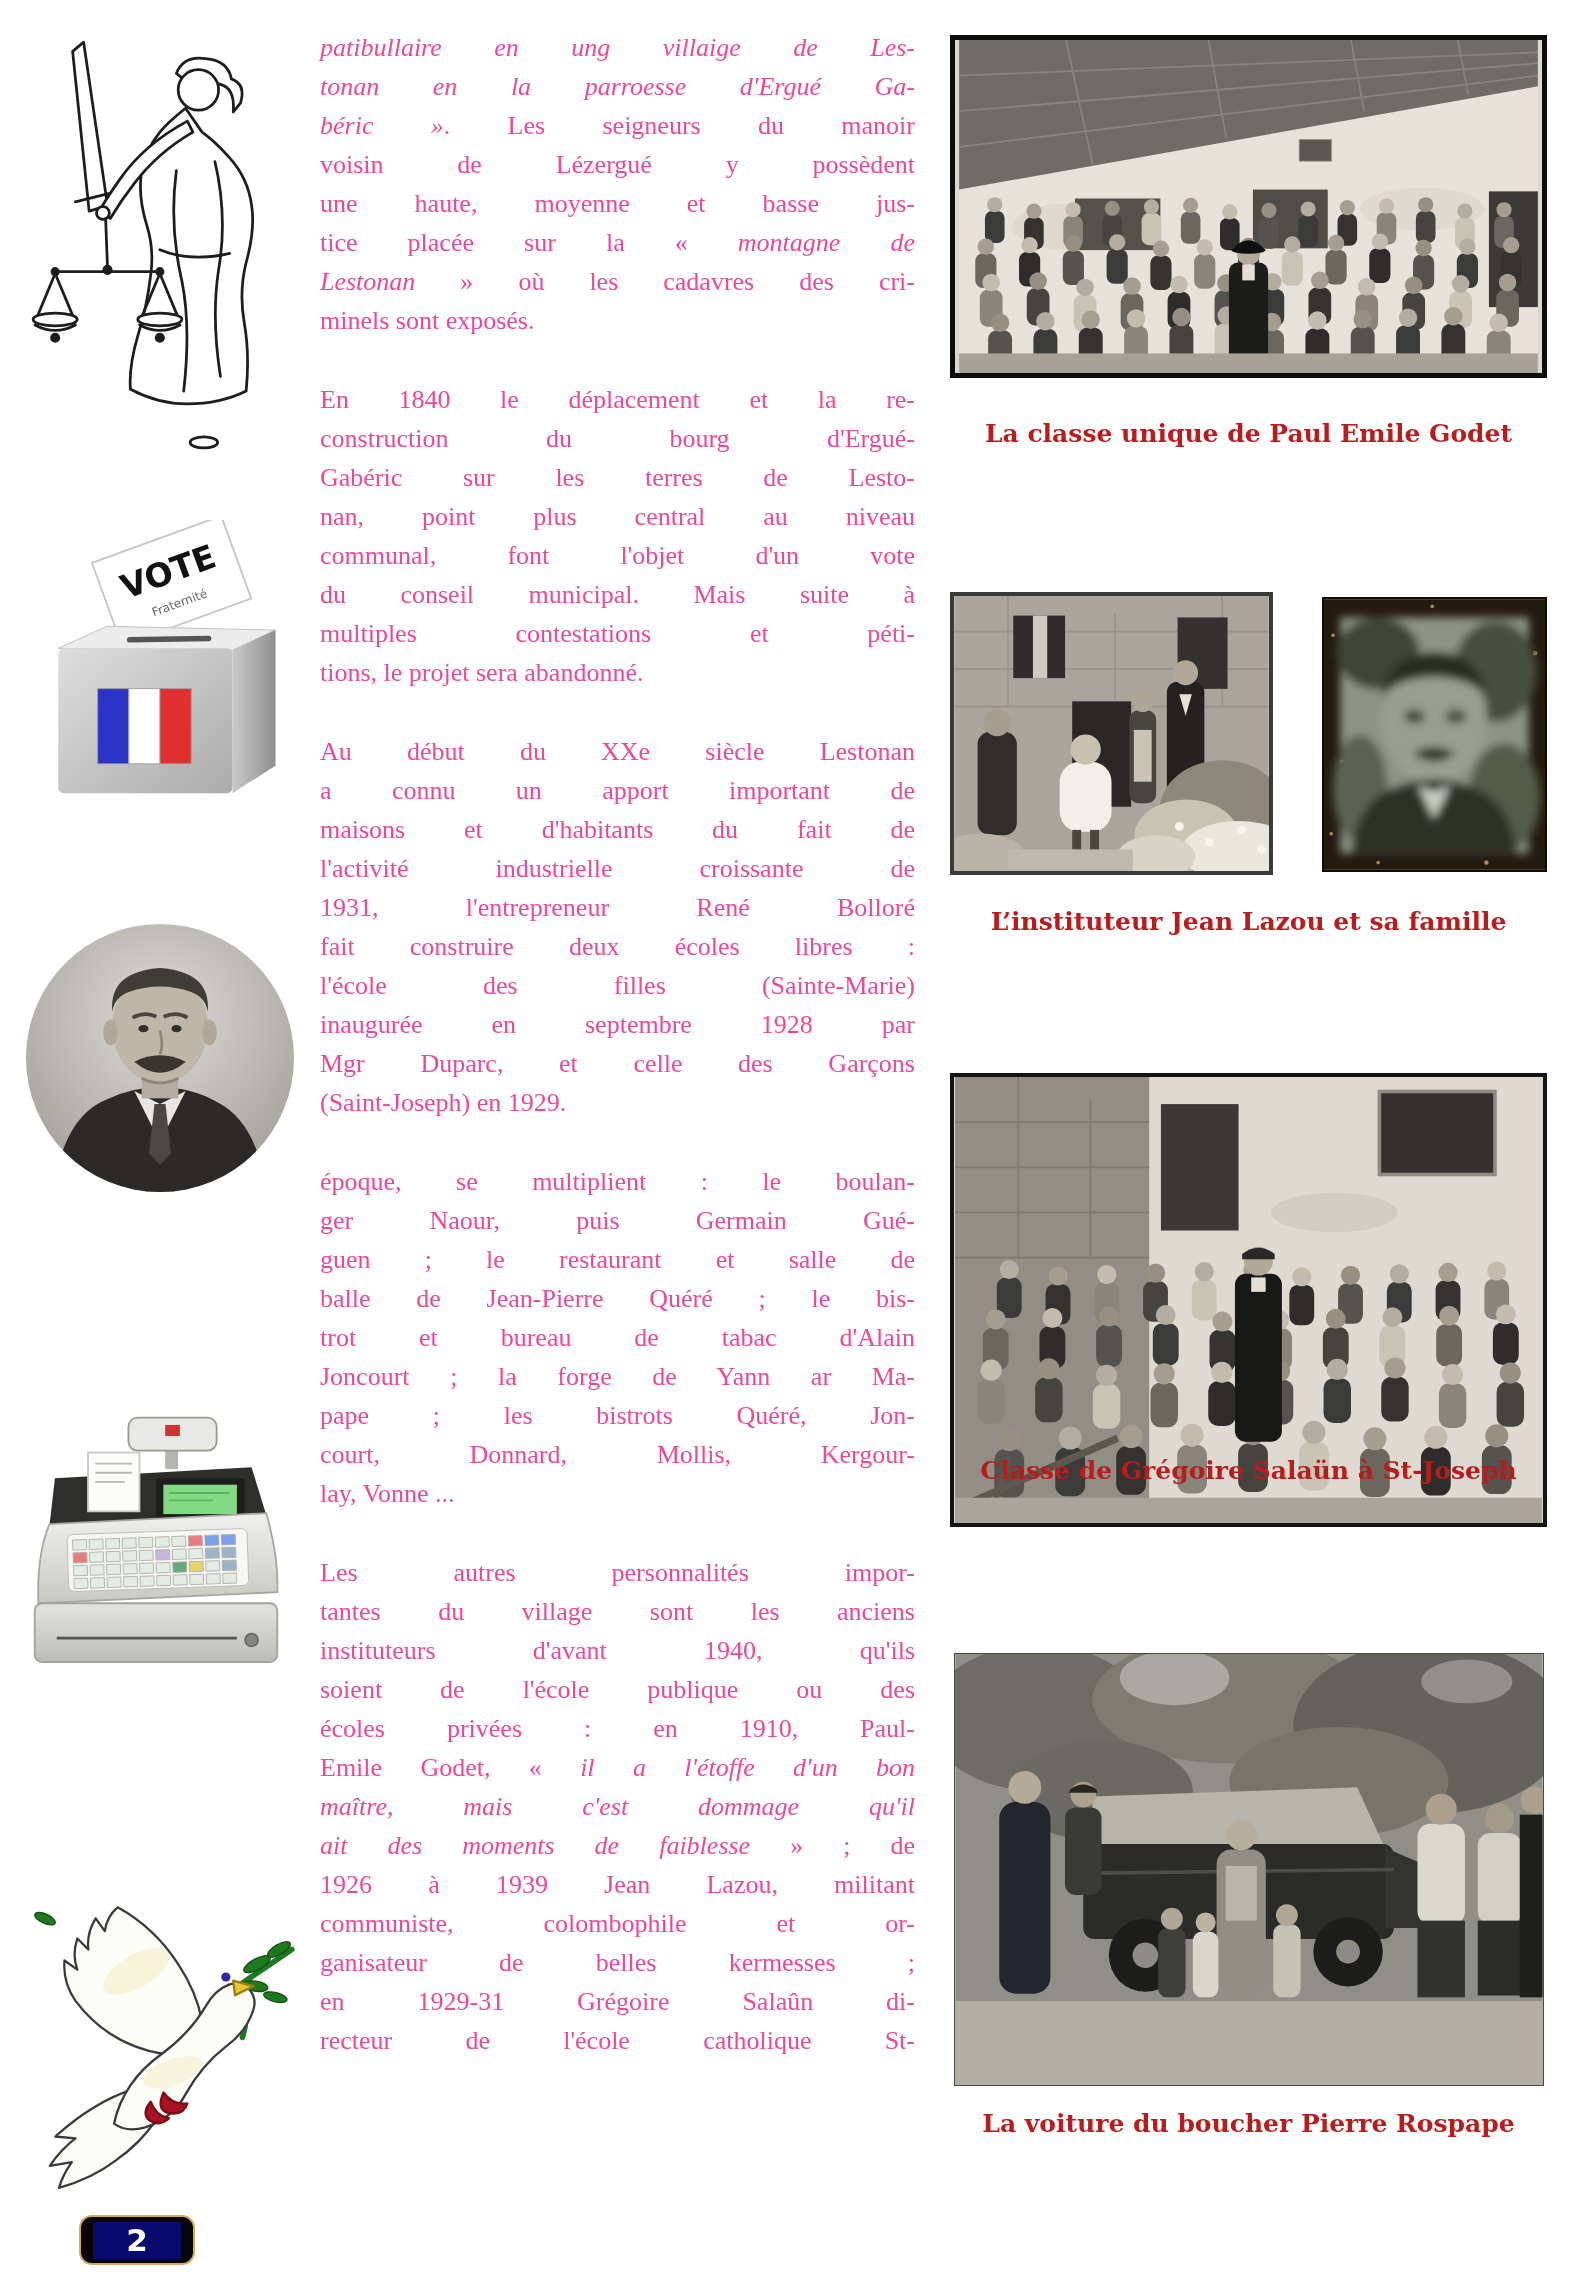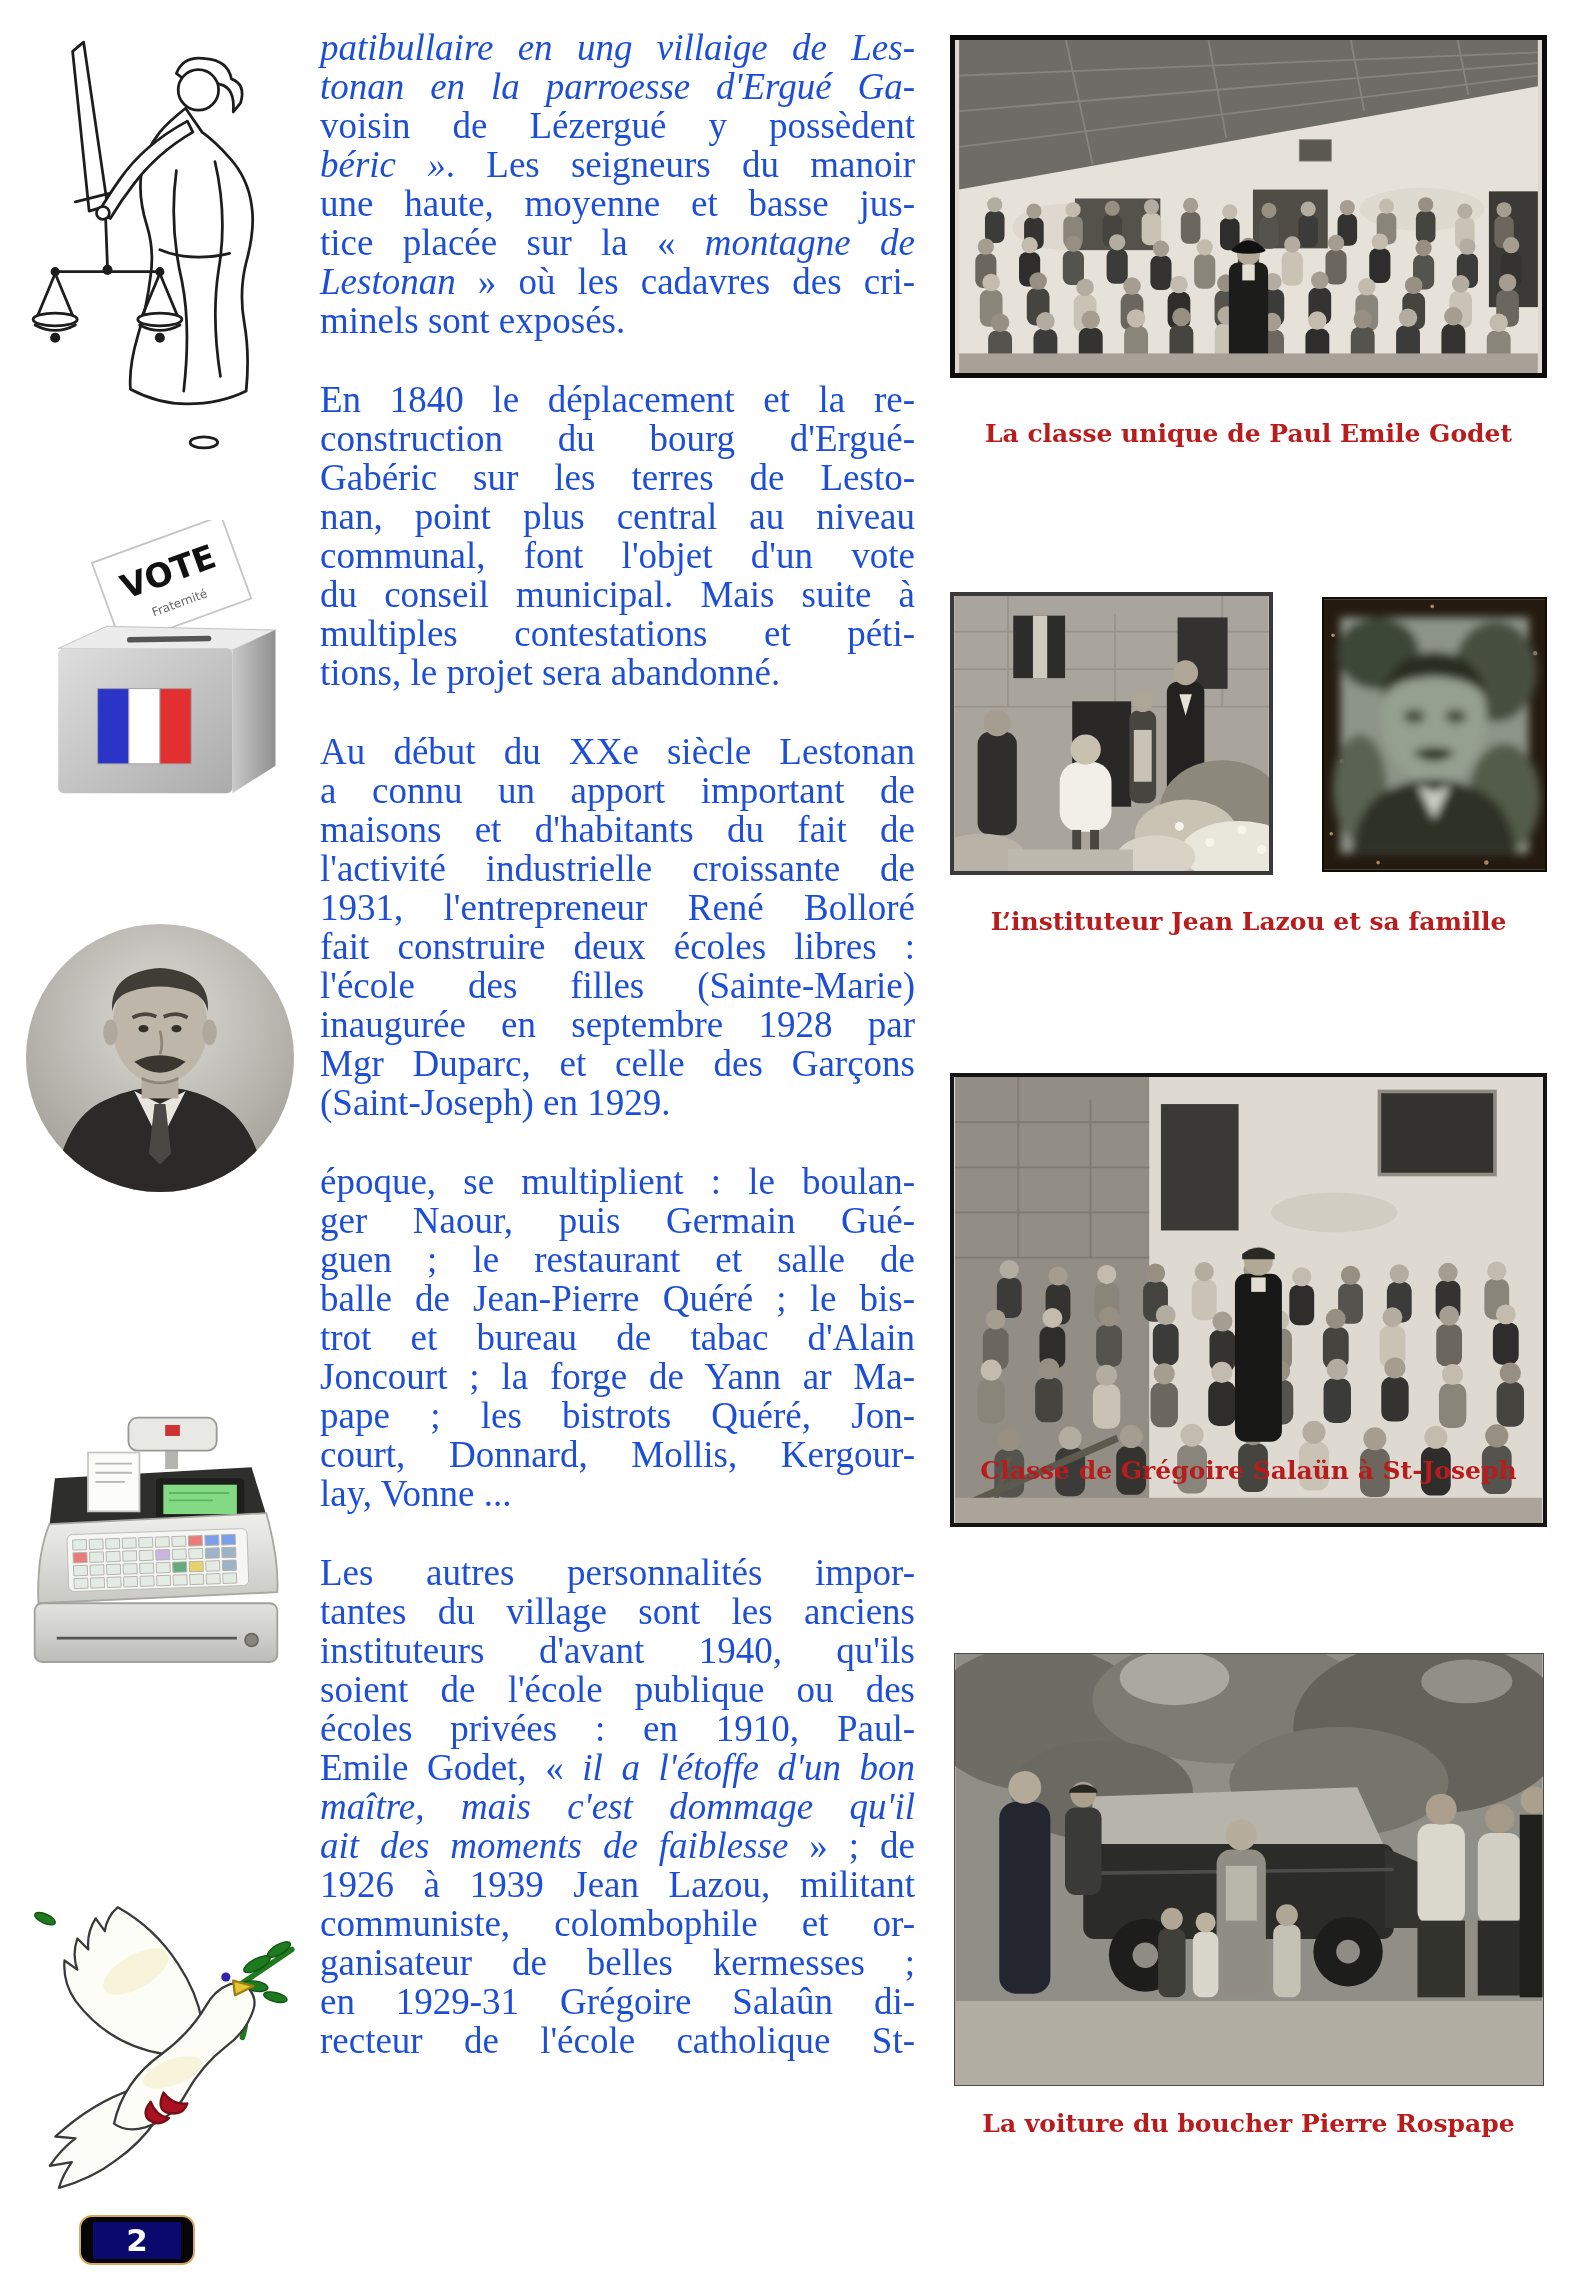--- a/index.html
+++ b/index.html
@@ -3,21 +3,21 @@
 <meta charset="utf-8">
 <style>
   html,body{margin:0;padding:0;}
   body{
     width:1590px;height:2296px;position:relative;background:#ffffff;
     font-family:"Liberation Serif",serif;overflow:hidden;
   }
   
   .text-col{
     position:absolute;left:320px;top:27.5px;width:595px;
-    color:#1d4ed8;font-size:37px;line-height:39px;
+    color:#ec4899;font-size:26px;line-height:39px;
   }
   .para{margin:0 0 40px 0;}
   .para:last-child{margin-bottom:8px;}
   .line{text-align:justify;text-align-last:justify;}
   .line.last{text-align-last:left;}
   .line em{font-style:italic;}
   
   .photo{position:absolute;box-sizing:border-box;background:#dcd8d0;}
   .photo svg{display:block;width:100%;height:100%;}
   .ph1{left:950px;top:35px;width:597px;height:343px;border:5.5px solid #0c0c0c;}
@@ -290,22 +290,22 @@
 </div>
 
 <div class="page-badge">
   <div class="inner">2</div>
 </div>
 
 <div class="text-col">
     <div class="para">
       <div class="line"><em>patibullaire en ung villaige de Les-</em></div>
       <div class="line"><em>tonan en la parroesse d'Ergué Ga-</em></div>
+      <div class="line"><em>béric »</em><span>. Les seigneurs du manoir</span></div>
       <div class="line"><span>voisin de Lézergué y possèdent</span></div>
-      <div class="line"><em>béric »</em><span>. Les seigneurs du manoir</span></div>
       <div class="line"><span>une haute, moyenne et basse jus-</span></div>
       <div class="line"><span>tice placée sur la « </span><em>montagne de</em></div>
       <div class="line"><em>Lestonan</em><span> » où les cadavres des cri-</span></div>
       <div class="line last"><span>minels sont exposés.</span></div>
     </div>
     <div class="para">
       <div class="line"><span>En 1840 le déplacement et la re-</span></div>
       <div class="line"><span>construction du bourg d'Ergué-</span></div>
       <div class="line"><span>Gabéric sur les terres de Lesto-</span></div>
       <div class="line"><span>nan, point plus central au niveau</span></div>

